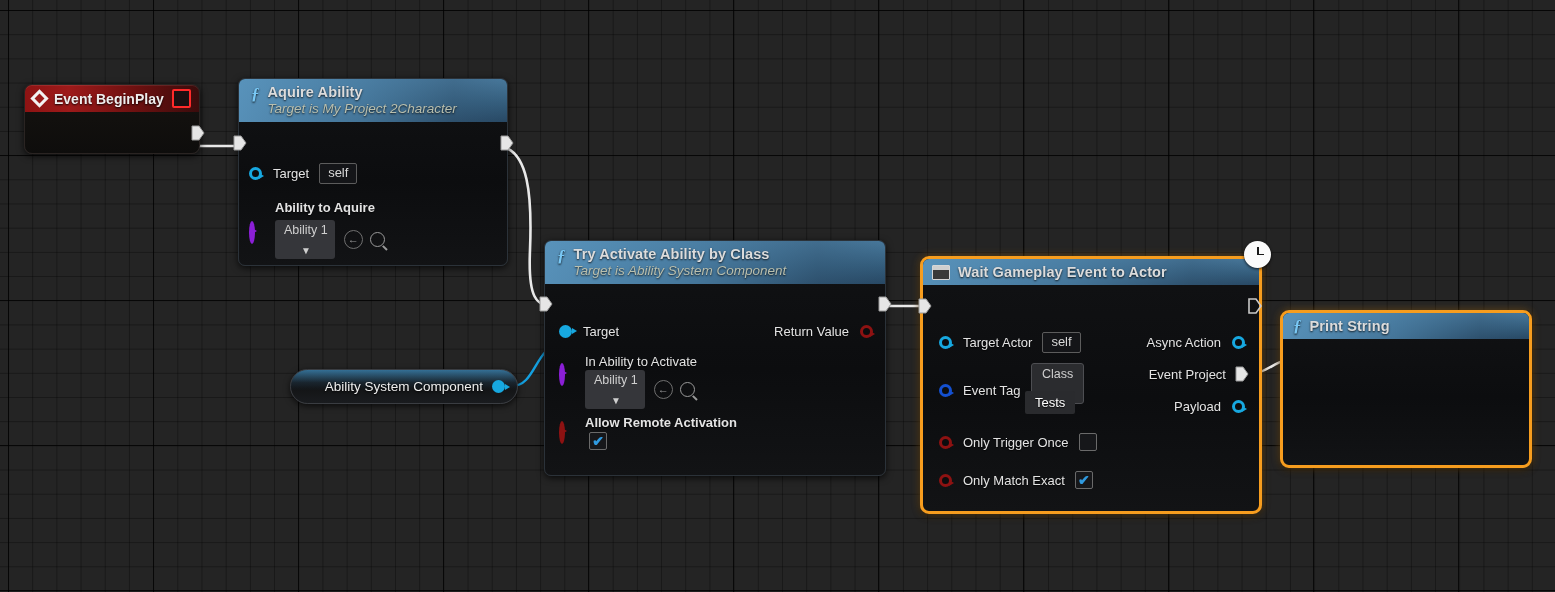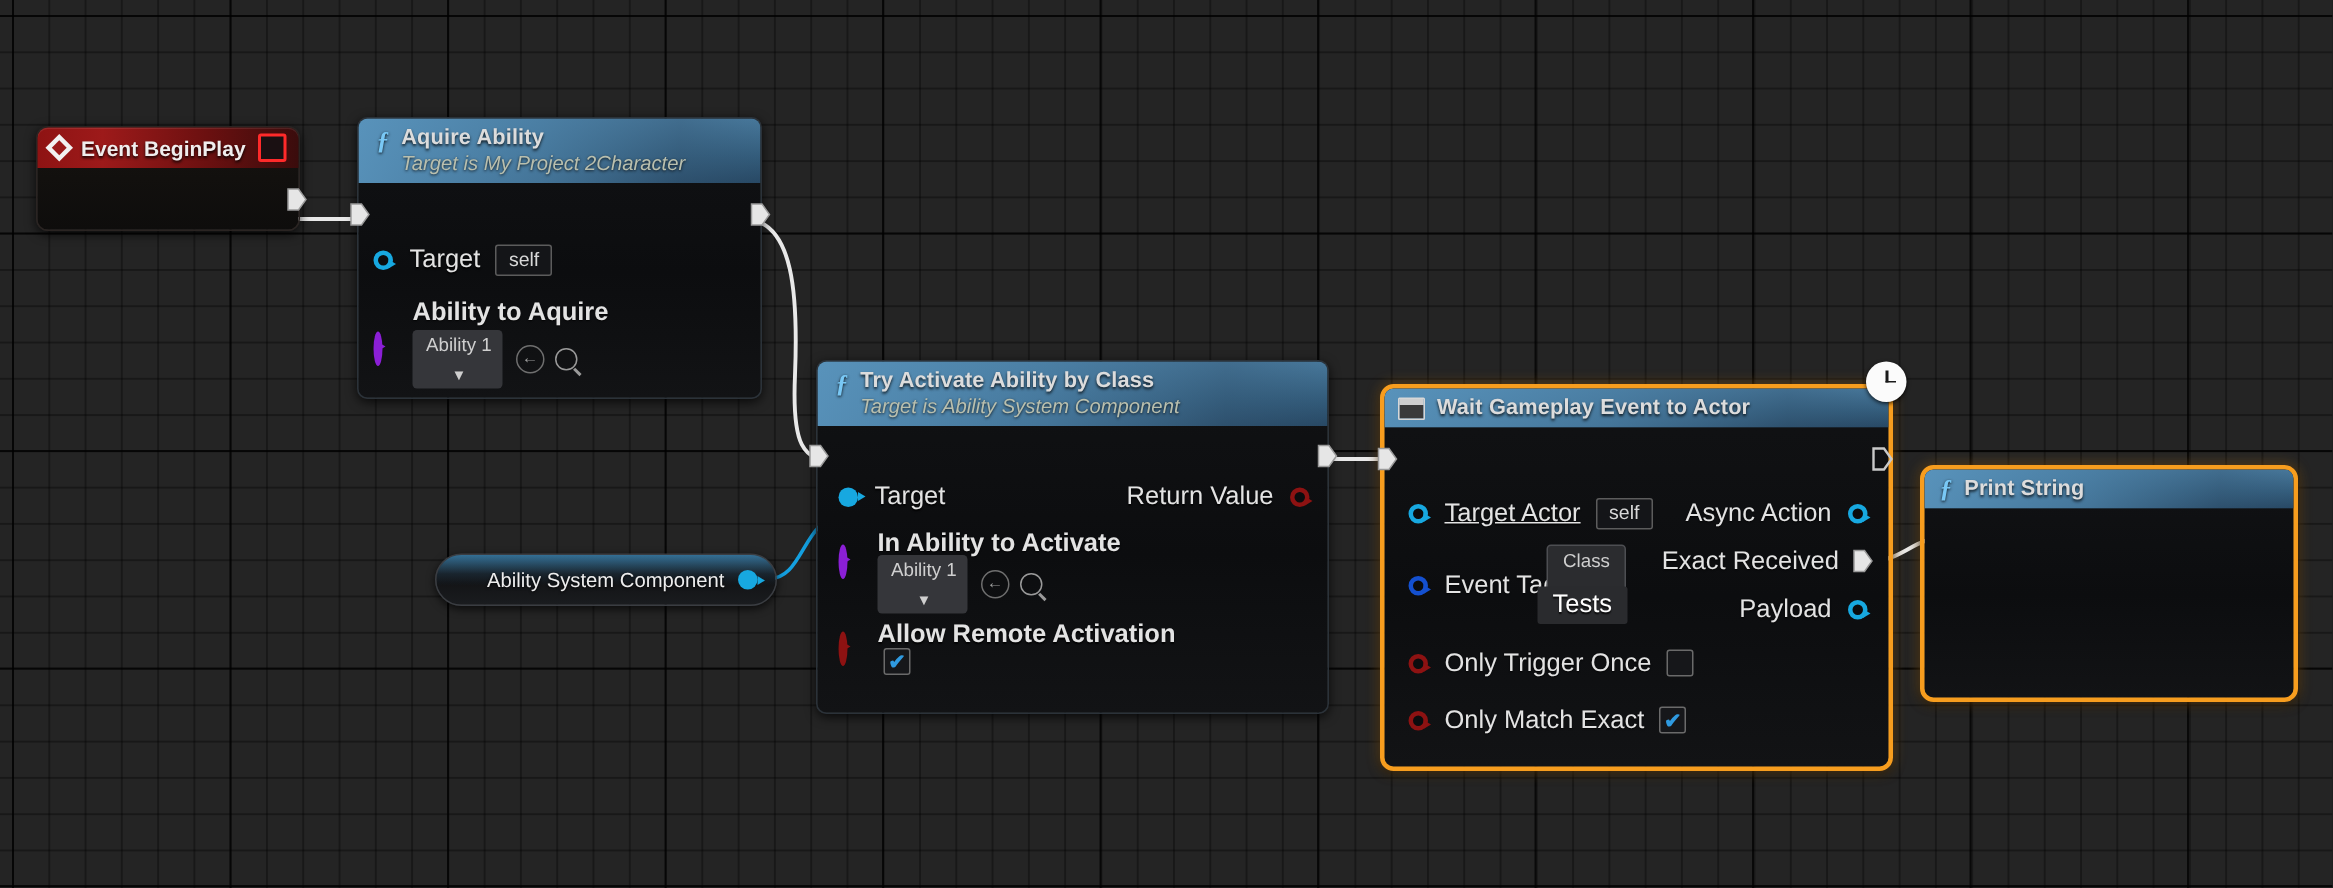--- a/index.html
+++ b/index.html
@@ -89,21 +89,21 @@
   }
   .hdr-texts { min-width: 0; }
 
   .body { padding: 0; position: relative; }
   .row {
     position: relative;
     display: flex;
     align-items: center;
     min-height: 22px;
   }
-  .lbl { font-size: 17px; color: #e3e3e3; text-shadow: 0 1px 1px rgba(0,0,0,.8); white-space: nowrap; }
+  .lbl { font-size: 13px; color: #e3e3e3; text-shadow: 0 1px 1px rgba(0,0,0,.8); white-space: nowrap; }
 
   .data-pin {
     width: 13px; height: 13px;
     border-radius: 50%;
     box-sizing: border-box;
     position: relative;
     flex: none;
   }
   .data-pin::after {
     content: "";
@@ -420,21 +420,21 @@
         <span class="data-pin pin-solid" style="color:#17a8e0;"></span>
         <span class="lbl" style="margin-left:11px;">Target</span>
       </div>
 
       <div class="row abs" style="right:12px; top:36px;">
         <span class="lbl" style="margin-right:11px;">Return Value</span>
         <span class="data-pin pin-hollow" style="color:#8d1212;"></span>
       </div>
 
       <div class="abs" style="left:40px; top:68px;">
-        <span class="lbl" style="font-weight:bold;">In Ability to Activate</span>
+        <span class="lbl" style="font-weight:normal;">In Ability to Activate</span>
       </div>
       <div class="abs" style="left:14px; top:82px;">
         <span class="data-pin pin-hollow" style="color:#8b1fd6;"></span>
       </div>
       <div class="abs row" style="left:40px; top:86px;">
         <span class="dropdown">
           <span>Ability 1</span>
           <span class="dd-caret">▼</span>
         </span>
         <span class="roundbtn" style="margin-left:9px;">←</span>
@@ -468,31 +468,31 @@
         </svg>
       </div>
       <div class="abs" style="right:-3px; top:13px;">
         <svg width="14" height="16" viewBox="0 0 14 16">
           <path d="M1 1 L8 1 L13 8 L8 15 L1 15 Z" fill="none" stroke="#c9c9c9" stroke-width="1.6"></path>
         </svg>
       </div>
 
       <div class="row abs" style="left:16px; top:46px;">
         <span class="data-pin pin-hollow" style="color:#17a8e0;"></span>
-        <span class="lbl" style="margin-left:11px;text-decoration:underline;">Target Actor</span>
+        <span class="lbl" style="margin-left:11px;">Target Actor</span>
         <span class="valbox" style="margin-left:10px;">self</span>
       </div>
 
       <div class="row abs" style="right:14px; top:46px;">
         <span class="lbl" style="margin-right:11px;text-align:right;">Async Action</span>
         <span class="data-pin pin-hollow" style="color:#17a8e0;"></span>
       </div>
 
       <div class="row abs" style="right:10px; top:78px;">
-        <span class="lbl" style="margin-right:9px;">Exact Received</span>
+        <span class="lbl" style="margin-right:9px;">Event Project</span>
         <svg width="14" height="16" viewBox="0 0 14 16">
           <path d="M1 1 L8 1 L13 8 L8 15 L1 15 Z" fill="#e6e6e6" stroke="#9a9a9a" stroke-width="1"></path>
         </svg>
       </div>
 
       <div class="row abs" style="right:14px; top:110px;">
         <span class="lbl" style="margin-right:11px;">Payload</span>
         <span class="data-pin pin-hollow" style="color:#17a8e0;"></span>
       </div>
 

